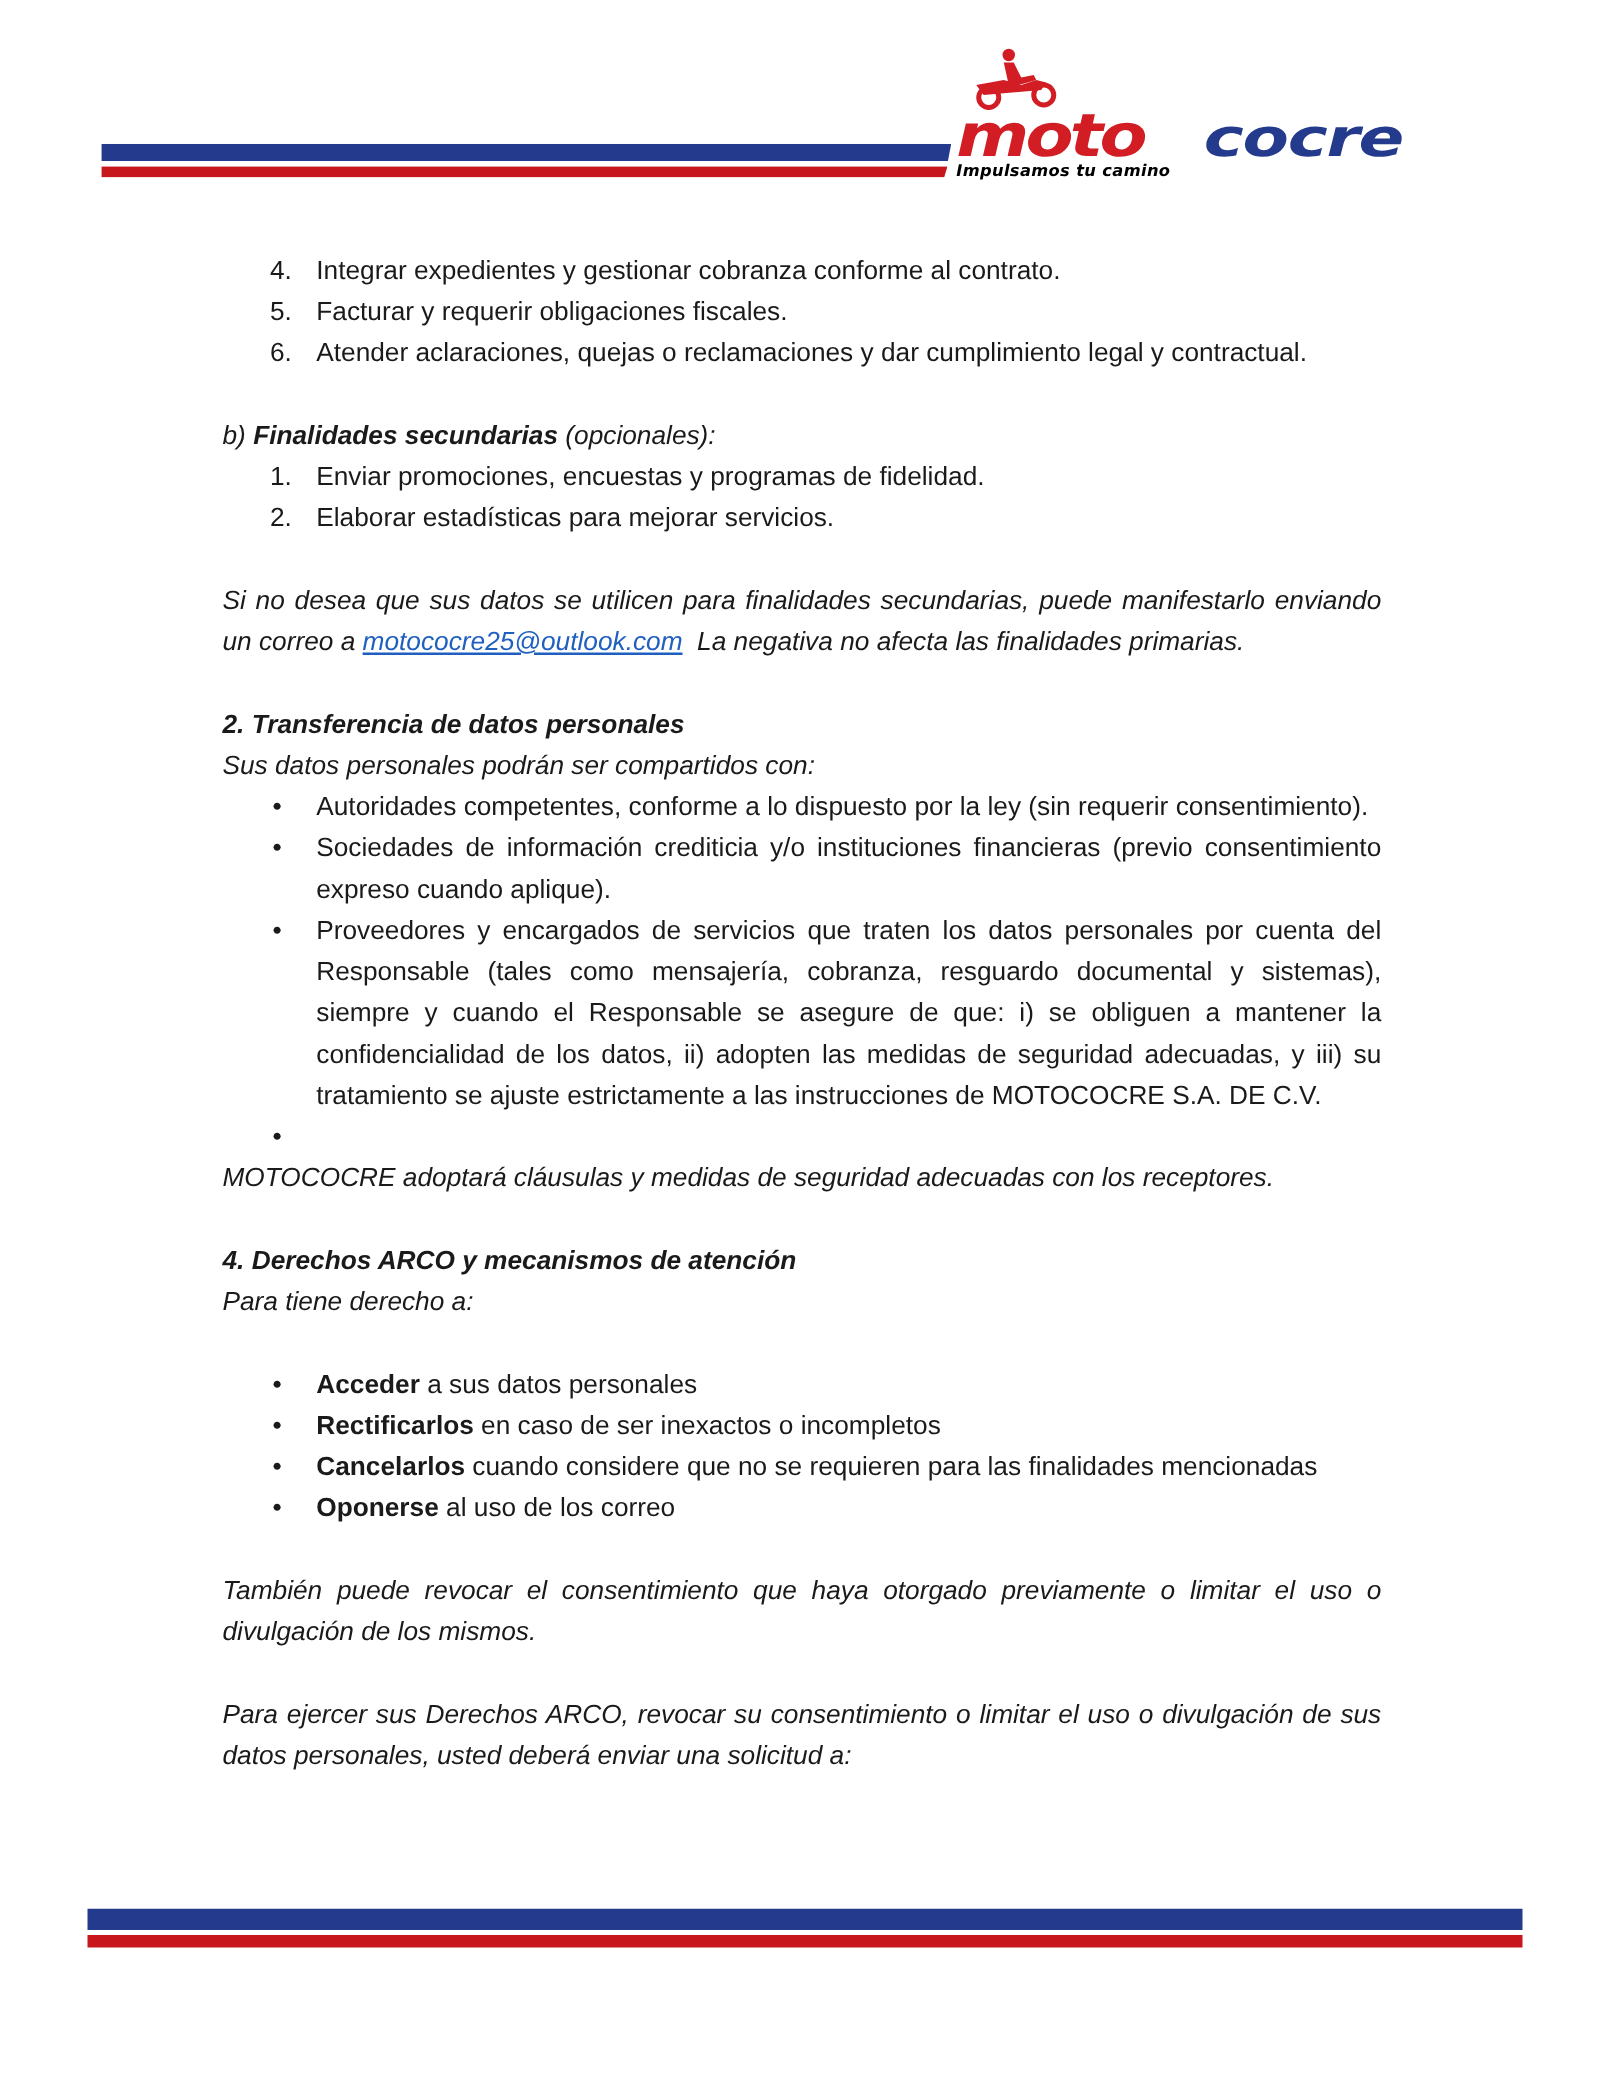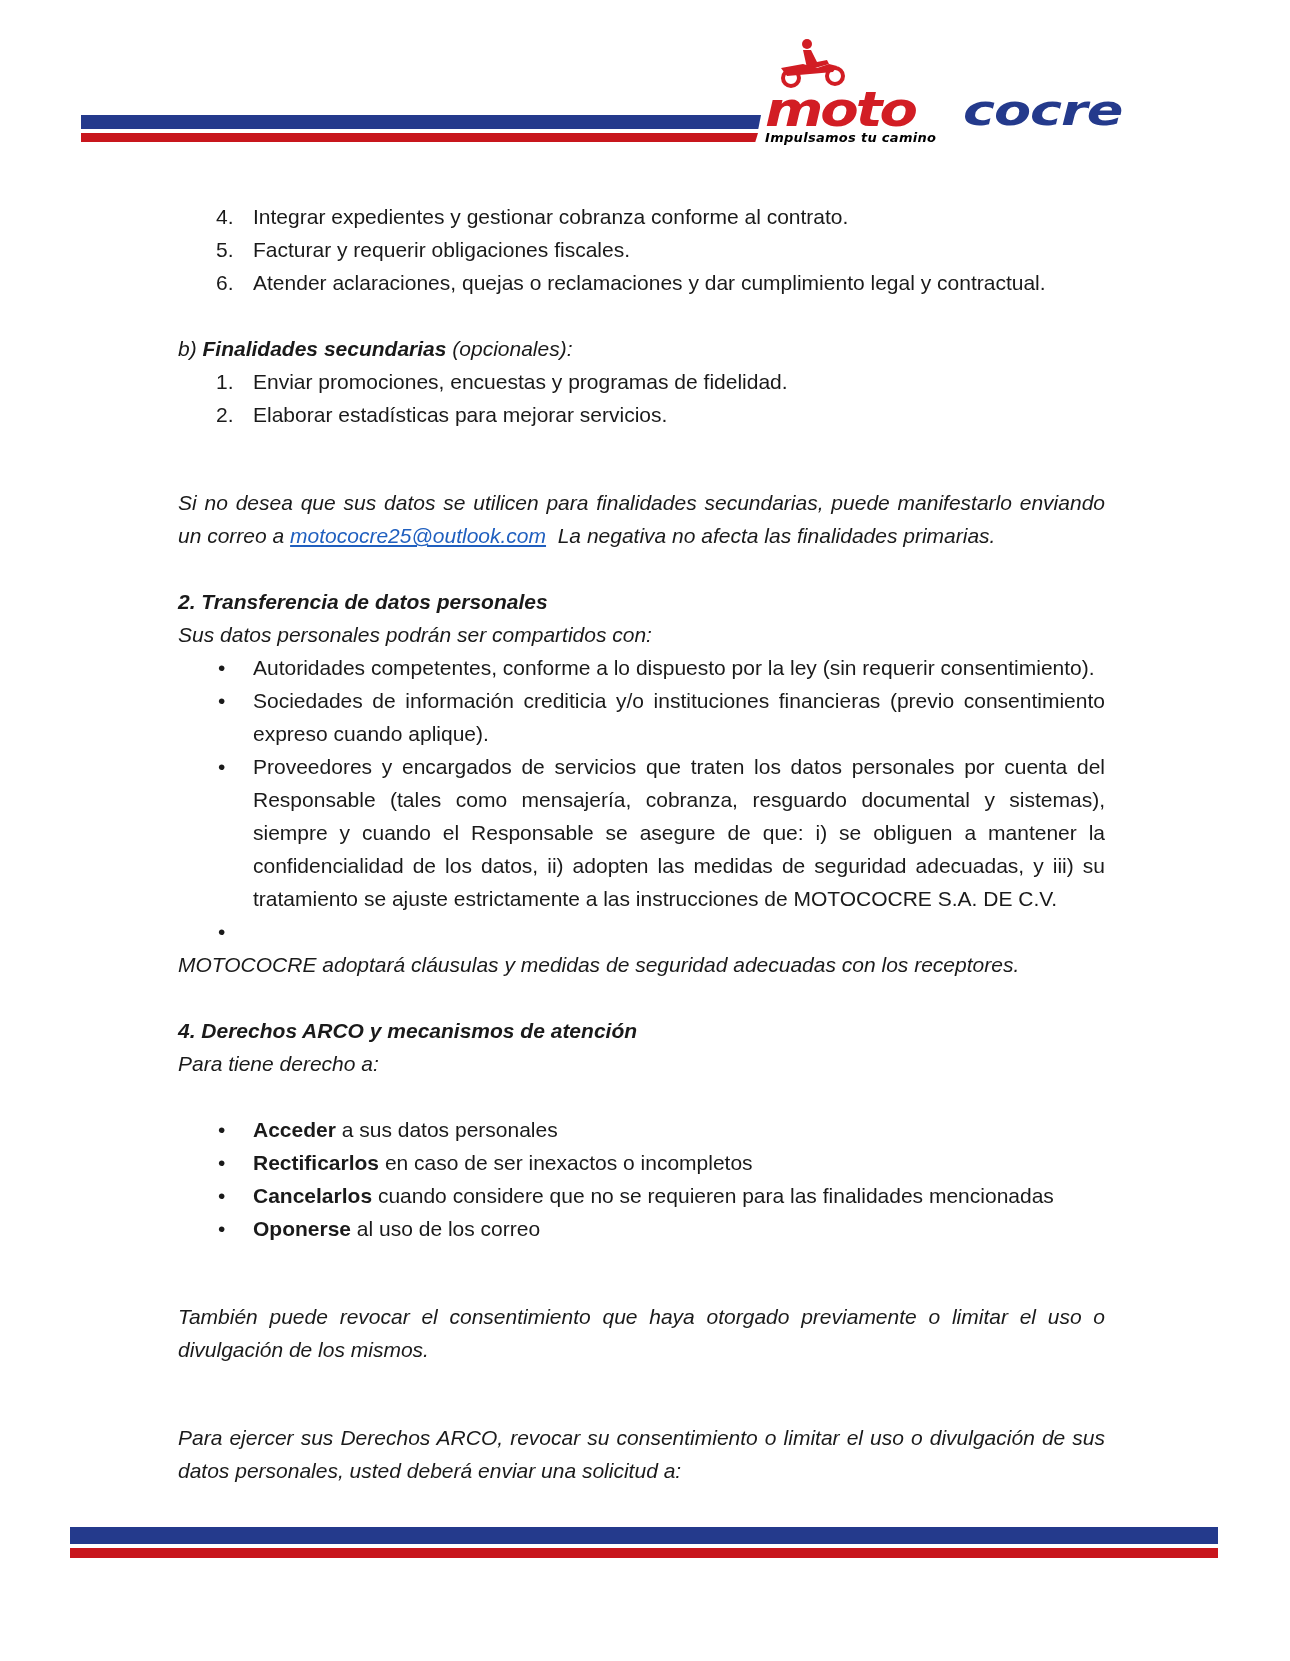--- a/index.html
+++ b/index.html
@@ -22,21 +22,21 @@
 
   .content { position:absolute; left:178px; top:200px; width:927px; font-size:21px; line-height:33px; }
   .p { margin:0;font-style:italic; }
   .gap { height:33px; }
   .ol, .ul { list-style:none; margin:0; padding:0; }
   .li { position:relative; padding-left:75px; text-align:justify; }
   .num { position:absolute; left:38px; top:0; }
   .bullet { position:absolute; left:40px; top:0; }
   .bold { font-weight:bold; }
   .link { color:#1f5fbf; text-decoration:underline; }
-  .justify { text-align:justify;margin-top:22px; }
+  .justify { text-align:justify; }
 </style>
 </head>
 <body>
 
 <div class="bar hdr-blue"></div>
 <div class="bar hdr-red"></div>
 
 <div class="logo">
   <svg class="logo-rider" viewBox="0 0 80 50">
     <circle cx="30" cy="6" r="5" fill="#d21d24"></circle>

